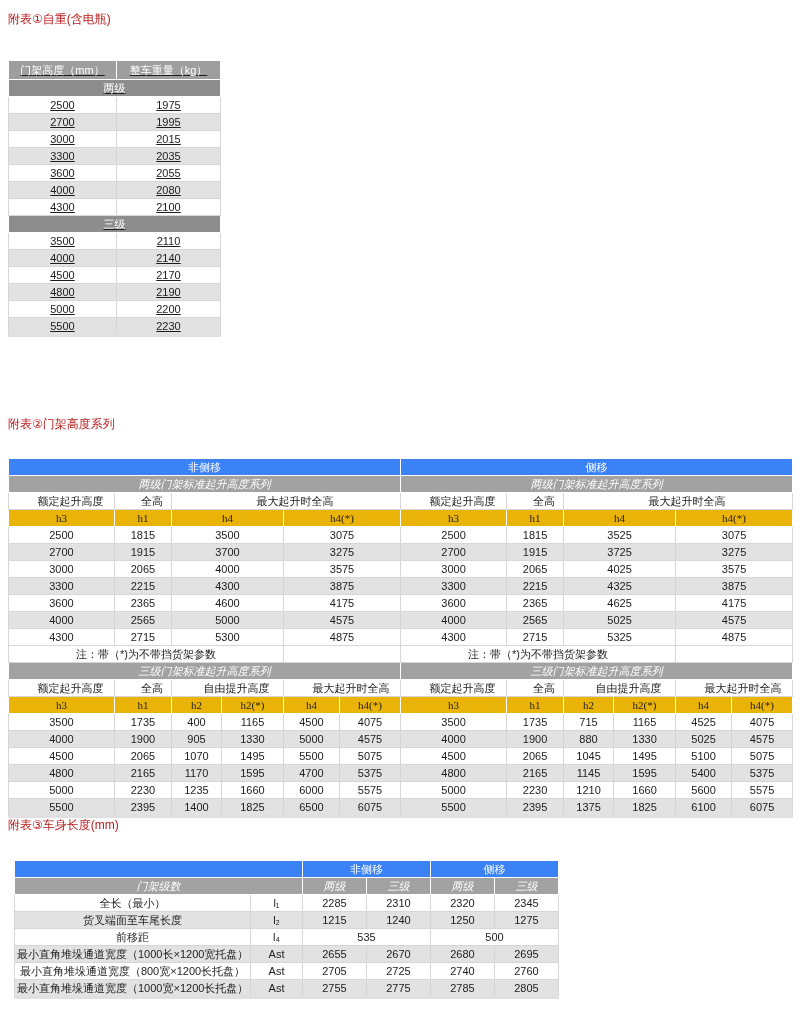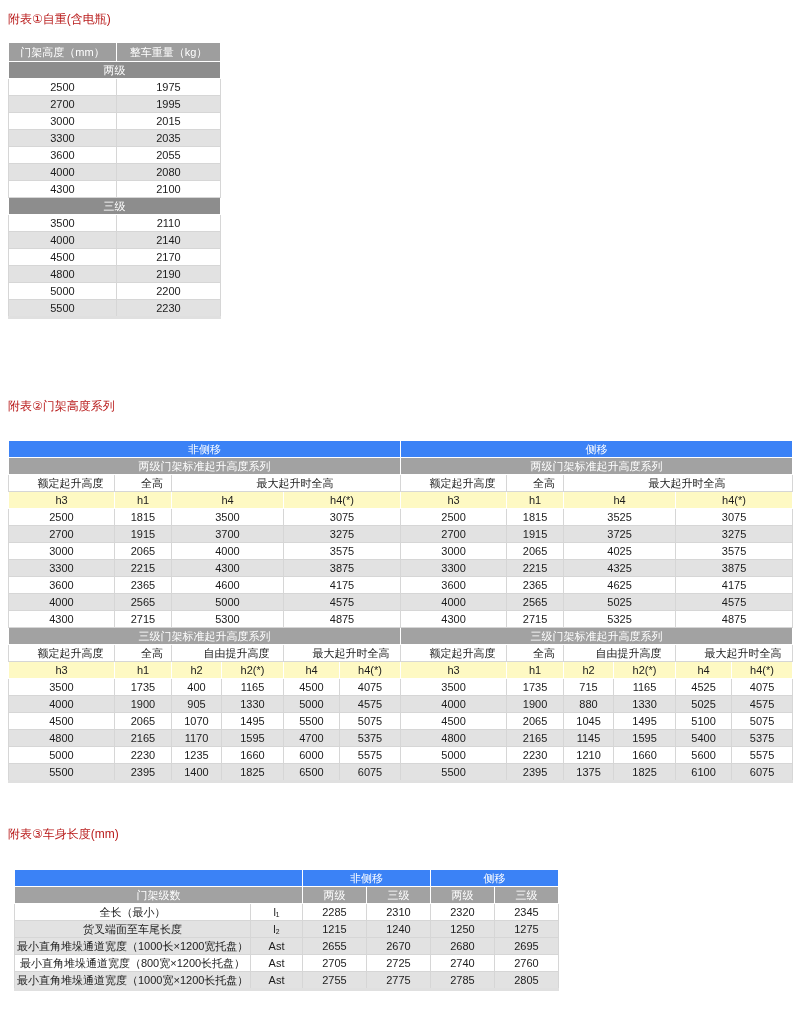--- a/index.html
+++ b/index.html
@@ -29,31 +29,31 @@
     padding: 1px 2px;
     text-align: center;
     border: 1px solid #d6d6d6;
     overflow: hidden;
     white-space: nowrap;
   }
   td { background: #ffffff; }
   tr.alt td { background: #e2e2e2; }
   
   tr.dark th  { background: #3b82f6; color: #fff; border: 1px solid #fff; }
-  tr.med th   { background: #a2a2a2; color: #fff; border: 1px solid #fff; }
-  tr.light th { background: #fef9c3; color: #1c1c1c; border: 1px solid #fff; }
+  tr.med th   { background: #a2a2a2; color: #fff; border: 1px solid #fff; font-style: italic; }
+  tr.light th { background: #eab308; color: #1c1c1c; border: 1px solid #fff; font-family: Liberation Serif, serif; }
   tr.ghead th { background: #ffffff; color: #1c1c1c; padding-left: 20px; }
   .t1 thead th { background: #9e9e9e; color: #fff; border: 1px solid #fff; height: 19px; }
   .t1 tr.sec th { background: #8d8d8d; color: #fff; border: 1px solid #fff; }
   
-  .t1 { width: 212px; margin-top: 16px; }
+  .t1 { width: 212px; margin-top: 34px; text-decoration: underline; }
   .t2 { width: 784px; margin-top: 27px; }
   .t3 { width: 544px; margin-top: 28px; margin-left: 6px; }
   .mt2 { margin-top: 80px; }
-  .mt3 { margin-top: 44px; }
+  .mt3 { }
 </style>
 </head>
 <body>
 
 <div class="doc-title">附表①自重(含电瓶)</div>
 
 <table class="t1">
   <colgroup>
       <col style="width:108px">
       <col style="width:104px">
@@ -237,20 +237,26 @@
         <td>2715</td>
         <td colspan="2">5300</td>
         <td colspan="2">4875</td>
         <td>4300</td>
         <td>2715</td>
         <td colspan="2">5325</td>
         <td colspan="2">4875</td>
       </tr>
     </tbody>
   <tbody>
+    <tr>
+      <td colspan="4">注：带（*)为不带挡货架参数</td>
+      <td colspan="2"></td>
+      <td colspan="4">注：带（*)为不带挡货架参数</td>
+      <td colspan="2"></td>
+    </tr>
     <tr class="med">
       <th colspan="6">三级门架标准起升高度系列</th>
       <th colspan="6">三级门架标准起升高度系列</th>
     </tr>
     <tr class="ghead">
       <th>额定起升高度</th>
       <th>全高</th>
       <th colspan="2">自由提升高度</th>
       <th colspan="2">最大起升时全高</th>
       <th>额定起升高度</th>
@@ -396,20 +402,26 @@
         <td>2345</td>
       </tr>
       <tr class="alt">
         <td>货叉端面至车尾长度</td>
         <td>l₂</td>
         <td>1215</td>
         <td>1240</td>
         <td>1250</td>
         <td>1275</td>
       </tr>
+      <tr>
+        <td>前移距</td>
+        <td>l₄</td>
+        <td colspan="2">535</td>
+        <td colspan="2">500</td>
+      </tr>
       <tr class="alt">
         <td>最小直角堆垛通道宽度（1000长×1200宽托盘）</td>
         <td>Ast</td>
         <td>2655</td>
         <td>2670</td>
         <td>2680</td>
         <td>2695</td>
       </tr>
       <tr>
         <td>最小直角堆垛通道宽度（800宽×1200长托盘）</td>

